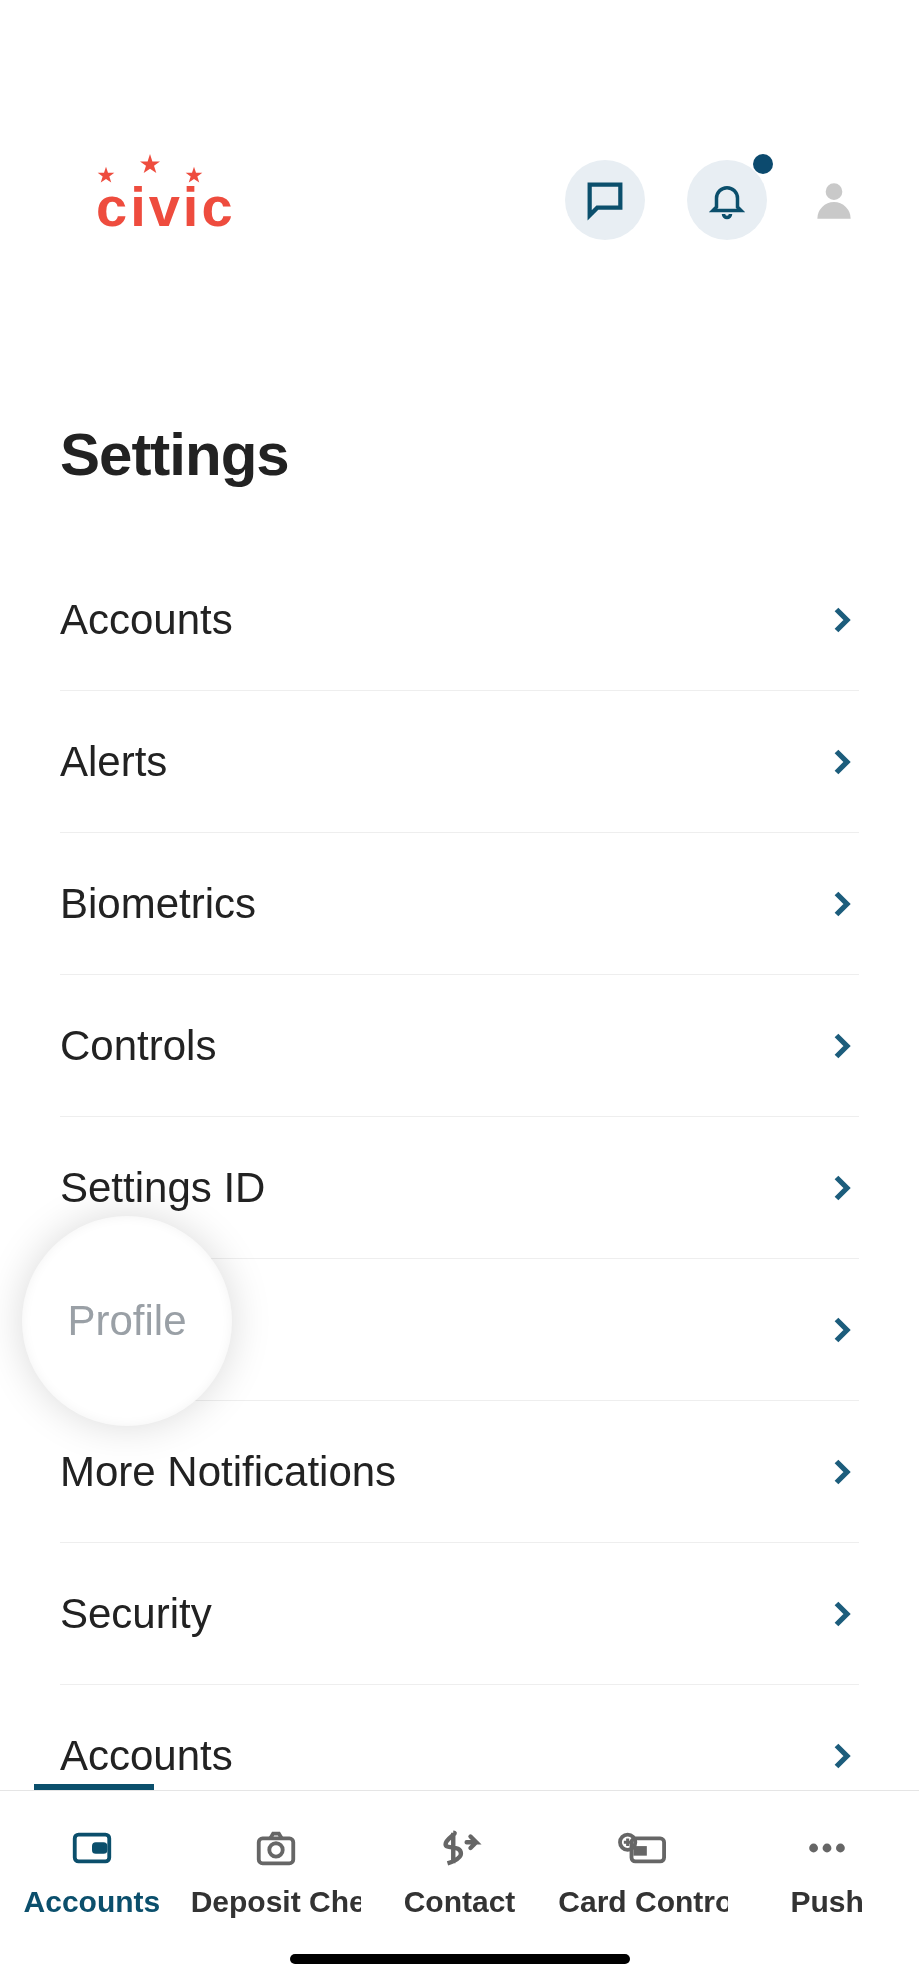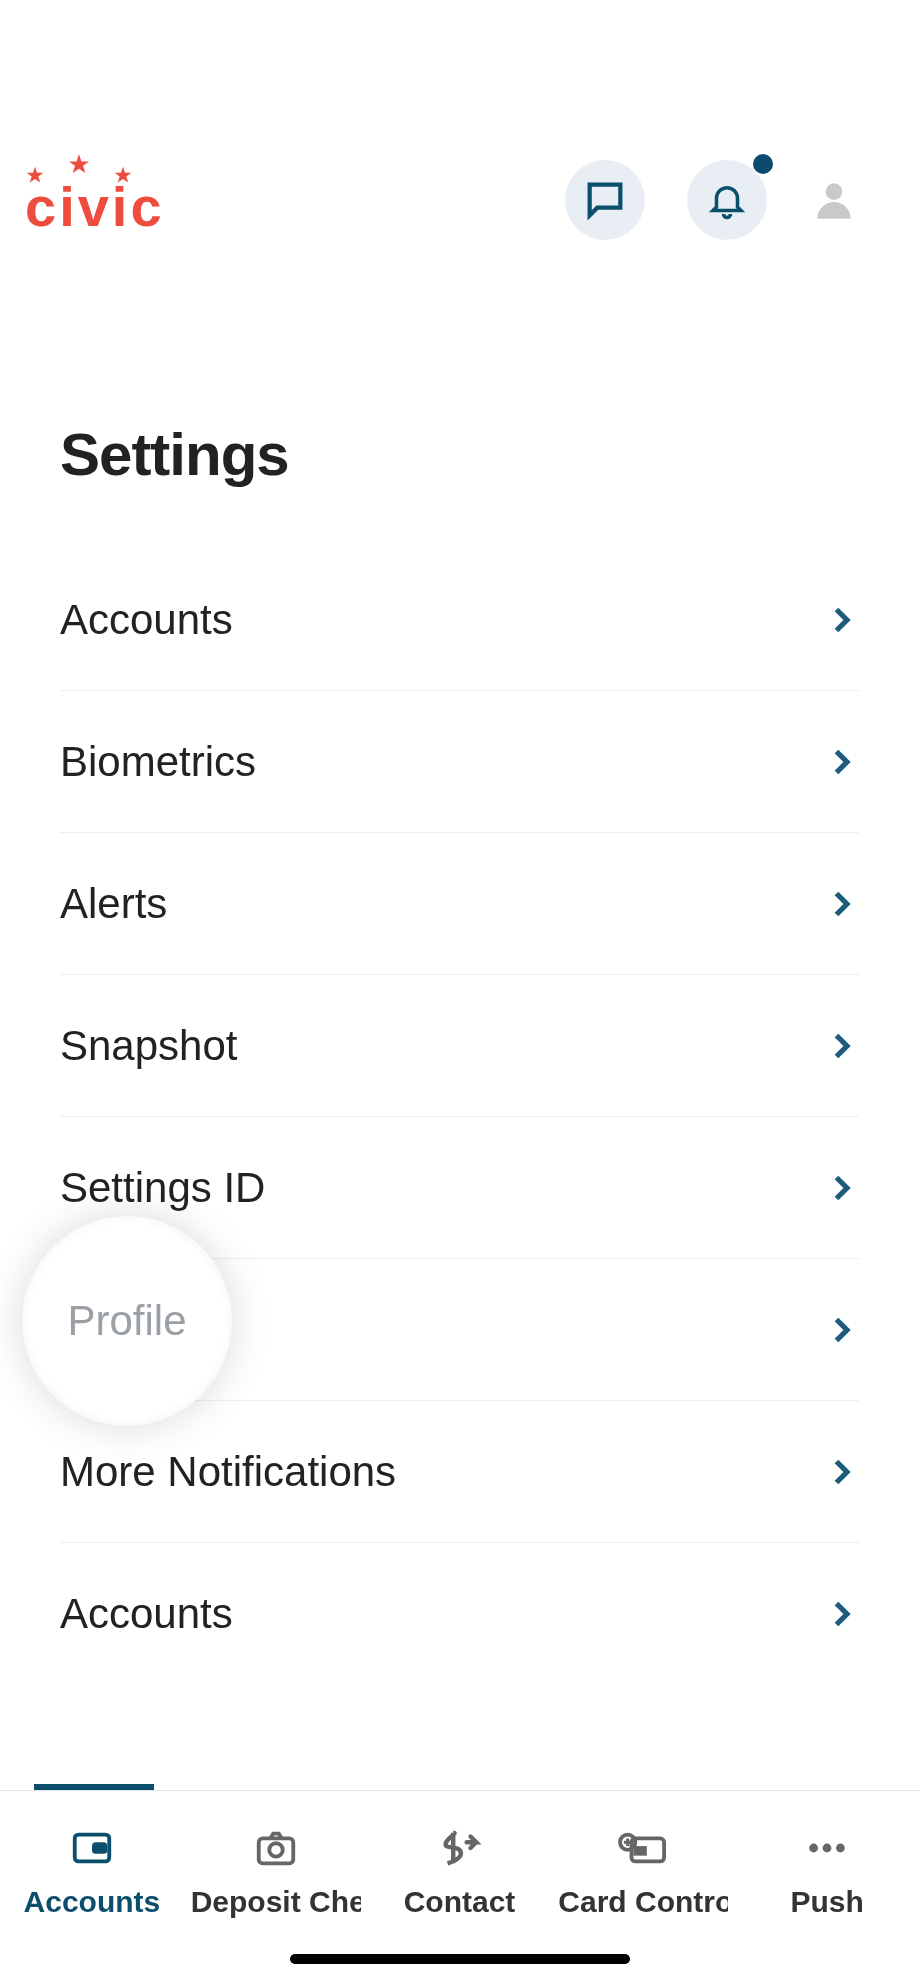--- a/index.html
+++ b/index.html
@@ -1,17 +1,17 @@
 <!DOCTYPE html>
 <html><head>
 <meta charset="utf-8">
 <style>
   * { box-sizing: border-box; margin: 0; padding: 0; }
   html, body { width: 919px; height: 1980px; background: #fff; font-family: -apple-system, BlinkMacSystemFont, "Segoe UI", Arial, sans-serif; overflow: hidden; position: relative; }
-  .header { display: flex; align-items: center; justify-content: space-between; padding: 160px 60px 40px 25px; }
+  .header { display: flex; align-items: center; justify-content: space-between; padding: 160px 60px 40px 96px; }
   .logo-stars { display: flex; gap: 22px; margin-bottom: -6px; }
   .logo-stars svg:nth-child(2){ margin-top:-13px; }
   .logo-text { font-size: 56px; font-weight: 800; color: #ee4c3e; letter-spacing: 3px; line-height: 1; }
   .header-actions { display: flex; align-items: center; gap: 42px; }
   .icon-circle { width: 80px; height: 80px; border-radius: 50%; background: #e8eef3; display: flex; align-items: center; justify-content: center; position: relative; }
   .notif-dot { position: absolute; top: -6px; right: -6px; width: 20px; height: 20px; border-radius: 50%; background: #0c4a6e; }
   .profile-icon-top { width: 50px; height: 50px; display:flex; align-items:center; justify-content:center; }
   .title { font-size: 60px; font-weight: 900; color: #222; padding: 140px 60px 60px 60px; letter-spacing: -1px; }
   .list { padding: 0 60px; }
   .list-row { display: flex; align-items: center; justify-content: space-between; height: 142px; border-bottom: 1px solid #eee; cursor: pointer; }
@@ -70,51 +70,57 @@
 <h1 class="title">Settings</h1>
 
 <div class="list">
   <div class="list-row">
     <span class="list-label">Accounts</span>
     <svg class="chevron" width="36" height="36" viewBox="0 0 24 24" fill="none" stroke="#1c5d7c" stroke-width="3.5">
         <path d="M9 5l7 7-7 7"></path>
       </svg>
   </div>
   <div class="list-row">
+    <span class="list-label">Alerts</span>
+    <svg class="chevron" width="36" height="36" viewBox="0 0 24 24" fill="none" stroke="#1c5d7c" stroke-width="3.5">
+        <path d="M9 5l7 7-7 7"></path>
+      </svg>
+  </div>
+  <div class="list-row">
     <span class="list-label">Biometrics</span>
     <svg class="chevron" width="36" height="36" viewBox="0 0 24 24" fill="none" stroke="#1c5d7c" stroke-width="3.5">
         <path d="M9 5l7 7-7 7"></path>
       </svg>
   </div>
   <div class="list-row">
-    <span class="list-label">Alerts</span>
-    <svg class="chevron" width="36" height="36" viewBox="0 0 24 24" fill="none" stroke="#1c5d7c" stroke-width="3.5">
-        <path d="M9 5l7 7-7 7"></path>
-      </svg>
-  </div>
-  <div class="list-row">
-    <span class="list-label">Snapshot</span>
+    <span class="list-label">Controls</span>
     <svg class="chevron" width="36" height="36" viewBox="0 0 24 24" fill="none" stroke="#1c5d7c" stroke-width="3.5">
         <path d="M9 5l7 7-7 7"></path>
       </svg>
   </div>
   <div class="list-row">
     <span class="list-label">Settings ID</span>
     <svg class="chevron" width="36" height="36" viewBox="0 0 24 24" fill="none" stroke="#1c5d7c" stroke-width="3.5">
         <path d="M9 5l7 7-7 7"></path>
       </svg>
   </div>
   <div class="list-row">
     <span class="list-label">Profile</span>
     <svg class="chevron" width="36" height="36" viewBox="0 0 24 24" fill="none" stroke="#1c5d7c" stroke-width="3.5">
         <path d="M9 5l7 7-7 7"></path>
       </svg>
   </div>
   <div class="list-row">
     <span class="list-label">More Notifications</span>
+    <svg class="chevron" width="36" height="36" viewBox="0 0 24 24" fill="none" stroke="#1c5d7c" stroke-width="3.5">
+        <path d="M9 5l7 7-7 7"></path>
+      </svg>
+  </div>
+  <div class="list-row">
+    <span class="list-label">Security</span>
     <svg class="chevron" width="36" height="36" viewBox="0 0 24 24" fill="none" stroke="#1c5d7c" stroke-width="3.5">
         <path d="M9 5l7 7-7 7"></path>
       </svg>
   </div>
   <div class="list-row" style="border-bottom:none">
     <span class="list-label">Accounts</span>
     <svg class="chevron" width="36" height="36" viewBox="0 0 24 24" fill="none" stroke="#1c5d7c" stroke-width="3.5">
         <path d="M9 5l7 7-7 7"></path>
       </svg>
   </div>

